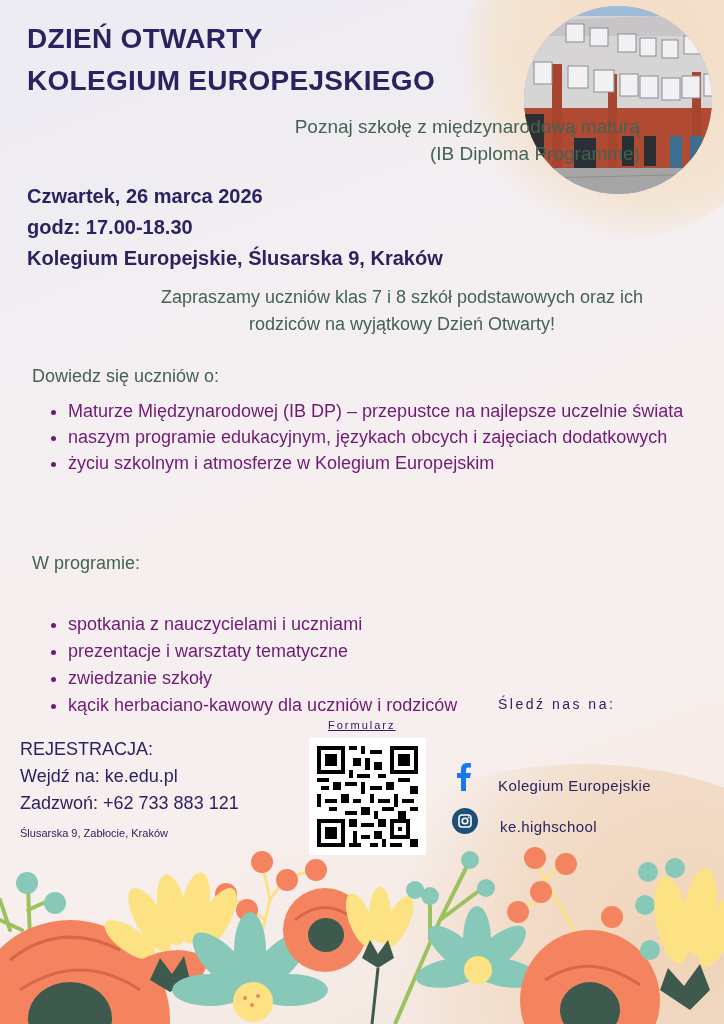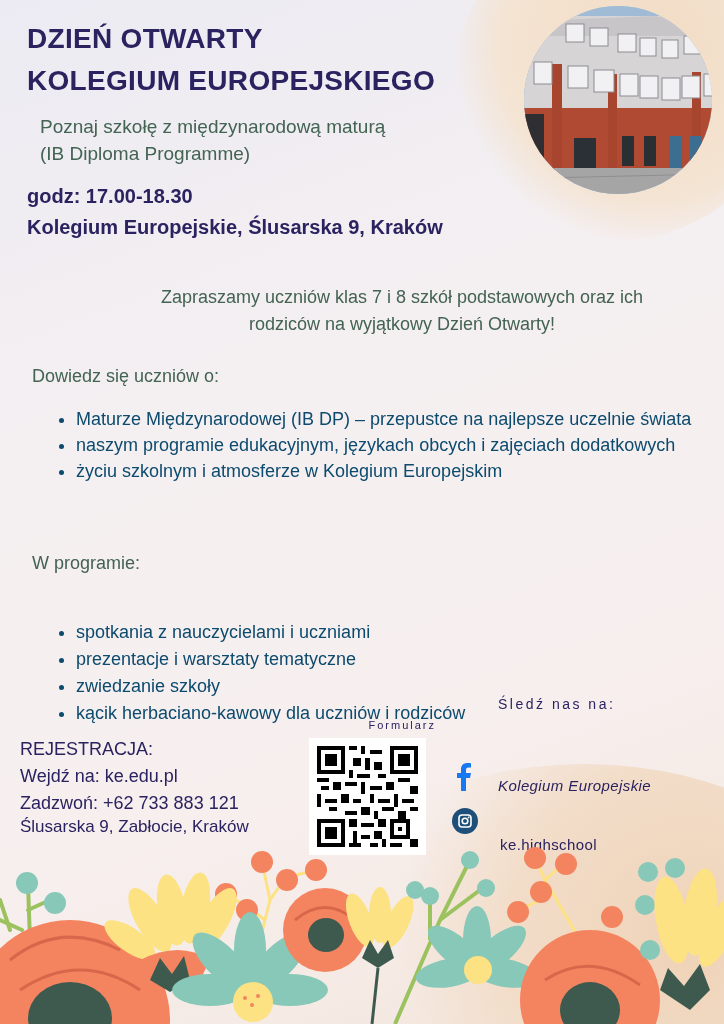--- a/index.html
+++ b/index.html
@@ -6,29 +6,29 @@
   body { width:724px; height:1024px; overflow:hidden; position:relative;
     font-family:"Liberation Sans", sans-serif;
     background: linear-gradient(160deg, #ecebf3 0%, #f4eff1 35%, #f7efee 70%, #f3e6dc 100%); }
   .blob-top { position:absolute; right:-60px; top:-80px; width:330px; height:320px; border-radius:50%;
     background: radial-gradient(circle at 60% 40%, #f2dcc4 0%, #f4e4d3 55%, rgba(246,236,228,0) 72%); }
   .blob-bottom { position:absolute; right:-120px; bottom:-40px; width:520px; height:300px; border-radius:50%;
     background: radial-gradient(circle at 70% 60%, #efd3b8 0%, #f2ddc9 45%, rgba(246,235,228,0) 72%); }
   .photo { position:absolute; left:524px; top:6px; width:188px; height:188px; border-radius:50%; overflow:hidden;
     background:#a9c4dc; }
   .title { position:absolute; left:27px; top:18px; color:#2b2260; font-weight:bold; font-size:28px; line-height:42px; letter-spacing:0.3px; }
-  .subtitle { position:absolute; left:40px; width:600px; top:113px; text-align:left; color:#436353; font-size:19px; line-height:27px; }
+  .subtitle { position:absolute; left:40px; width:600px; top:113px; text-align:right; color:#436353; font-size:19px; line-height:27px; }
   .event { position:absolute; left:27px; top:181px; color:#2b2260; font-weight:bold; font-size:20px; line-height:31px; }
   .invite { position:absolute; left:0; width:724px; top:284px; text-align:center; color:#436353; font-size:18px; line-height:27px;margin-left:40px; }
   .sect-head { position:absolute; left:32px; color:#436353; font-size:18px; }
-  ul.list { position:absolute; left:38px; margin:16px; padding:0 0 0 22px; color:#0c4a6e; font-size:18px; line-height:26px; list-style:disc; }
+  ul.list { position:absolute; left:38px; margin:8px; padding:0 0 0 22px; color:#701a75; font-size:18px; line-height:26px; list-style:disc; }
   ul.list li { padding-left:0; }
   .reg { position:absolute; left:20px; top:736px; color:#2b2260; font-size:18px; line-height:27px; }
-  .reg .addr { font-size:17px; margin-top:2px; line-height:16px; }
-  .form-label { position:absolute; left:321px; top:719px; width:115px; text-align:right; color:#2b2260; font-size:11px; letter-spacing:2px; }
+  .reg .addr { font-size:11px; margin-top:8px; line-height:16px; }
+  .form-label { position:absolute; left:328px; top:719px; width:115px; text-align:left; color:#2b2260; font-size:11px; letter-spacing:2px;text-decoration:underline; }
   .qr { position:absolute; left:309px; top:738px; width:117px; height:117px; background:#fff; }
   .follow { position:absolute; left:498px; top:696px; color:#2b2260; font-size:14px; letter-spacing:2.5px; }
   .social { position:absolute; color:#2b2260; font-size:15px; letter-spacing:0.4px; }
   .flowers { position:absolute; left:0; top:840px; width:724px; height:184px; }
 </style>
 </head>
 <body>
 
 <div class="blob-top"></div>
 <div class="blob-bottom"></div>
@@ -73,20 +73,21 @@
   <div>DZIEŃ OTWARTY</div>
   <div>KOLEGIUM EUROPEJSKIEGO</div>
 </div>
 
 <div class="subtitle">
   <div>Poznaj szkołę z międzynarodową maturą</div>
   <div>(IB Diploma Programme)</div>
 </div>
 
 <div class="event">
+  <div>Czwartek, 26 marca 2026</div>
   <div>godz: 17.00-18.30</div>
   <div>Kolegium Europejskie, Ślusarska 9, Kraków</div>
 </div>
 
 <div class="invite">
   <div>Zapraszamy uczniów klas 7 i 8 szkół podstawowych oraz ich</div>
   <div>rodziców na wyjątkowy Dzień Otwarty!</div>
 </div>
 
 <div class="sect-head" style="top:366px;">Dowiedz się uczniów o:</div>
@@ -174,31 +175,31 @@
     </g>
   </svg>
 </div>
 
 <div class="follow">Śledź nas na:</div>
 
 <div>
   <svg style="position:absolute; left:456px; top:763px;" width="16" height="28" viewBox="0 0 16 28">
     <path d="M10 28V15h4l1-5h-5V7c0-1.5.5-2.5 2.6-2.5H15V.3C14.5.2 13 0 11.3 0 7.8 0 5 2 5 6.3V10H1v5h4v13z" fill="#1877f2"></path>
   </svg>
-  <div class="social" style="left:498px; top:777px;font-style:italic;">Kolegium Europejskie</div>
+  <div class="social" style="left:498px; top:777px;">Kolegium Europejskie</div>
 </div>
 
 <div>
   <svg style="position:absolute; left:452px; top:808px;" width="26" height="26" viewBox="0 0 26 26">
     <circle cx="13" cy="13" r="13" fill="#1d4f78"></circle>
     <rect x="7" y="7" width="12" height="12" rx="3" fill="none" stroke="#fff" stroke-width="1.6"></rect>
     <circle cx="13" cy="13" r="2.8" fill="none" stroke="#fff" stroke-width="1.6"></circle>
     <circle cx="16.6" cy="9.4" r="0.9" fill="#fff"></circle>
   </svg>
-  <div class="social" style="left:500px; top:836px;">ke.highschool</div>
+  <div class="social" style="left:500px; top:818px;">ke.highschool</div>
 </div>
 
 <svg class="flowers" viewBox="0 0 724 184">
 
   <g stroke="#9cc25f" stroke-width="4" fill="none" stroke-linecap="round">
     <path d="M10 90 L0 60"></path>
       <path d="M30 100 L28 45"></path>
       <path d="M28 70 L50 60"></path>
       <path d="M0 80 L22 90"></path>
   </g>

